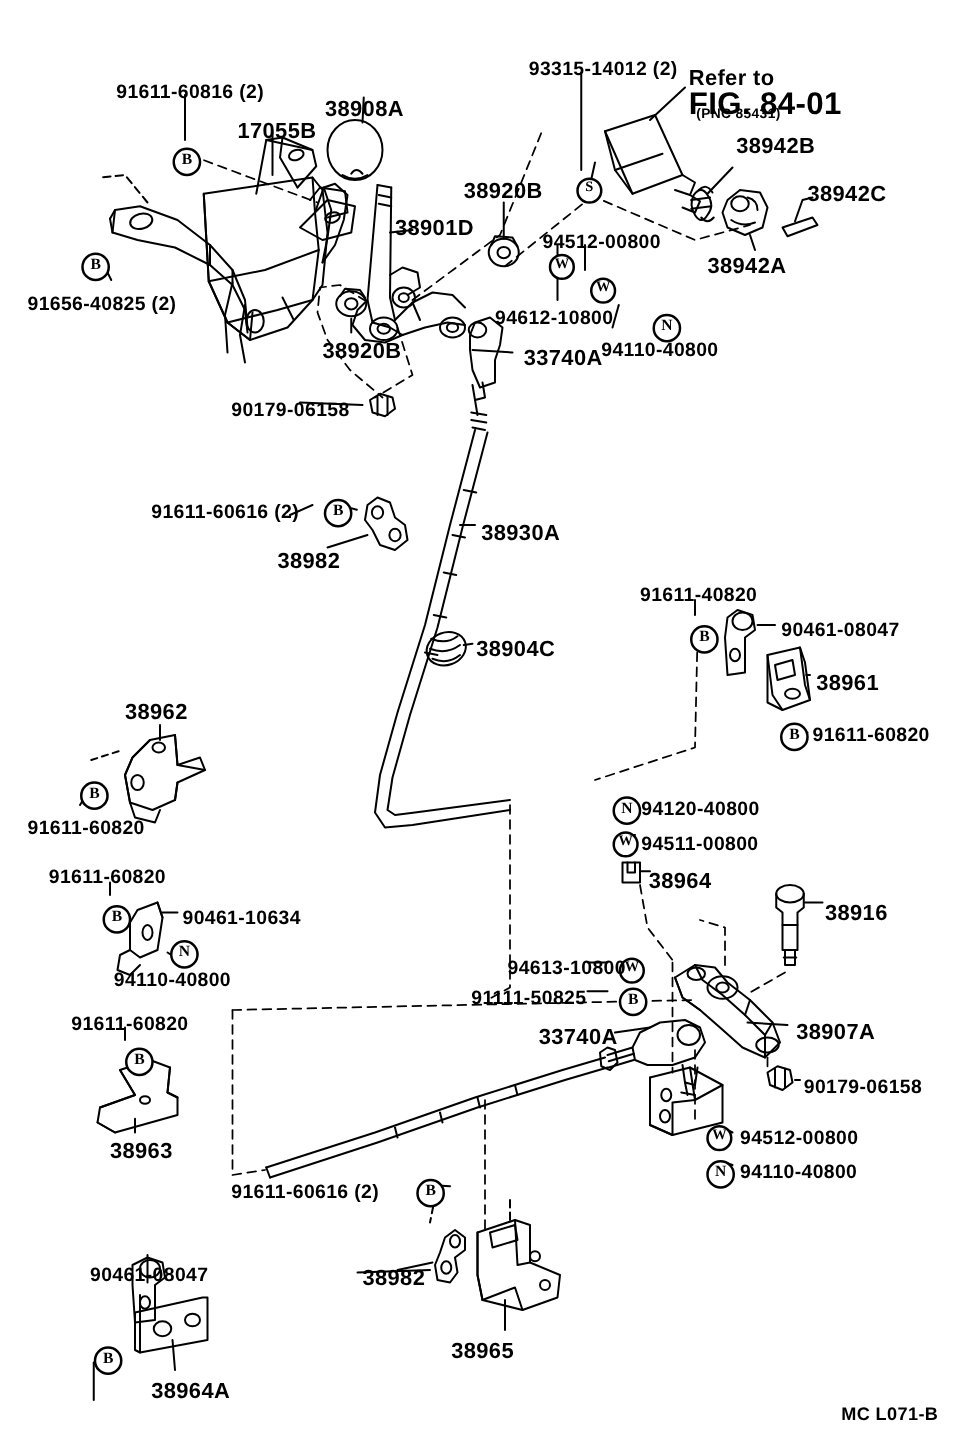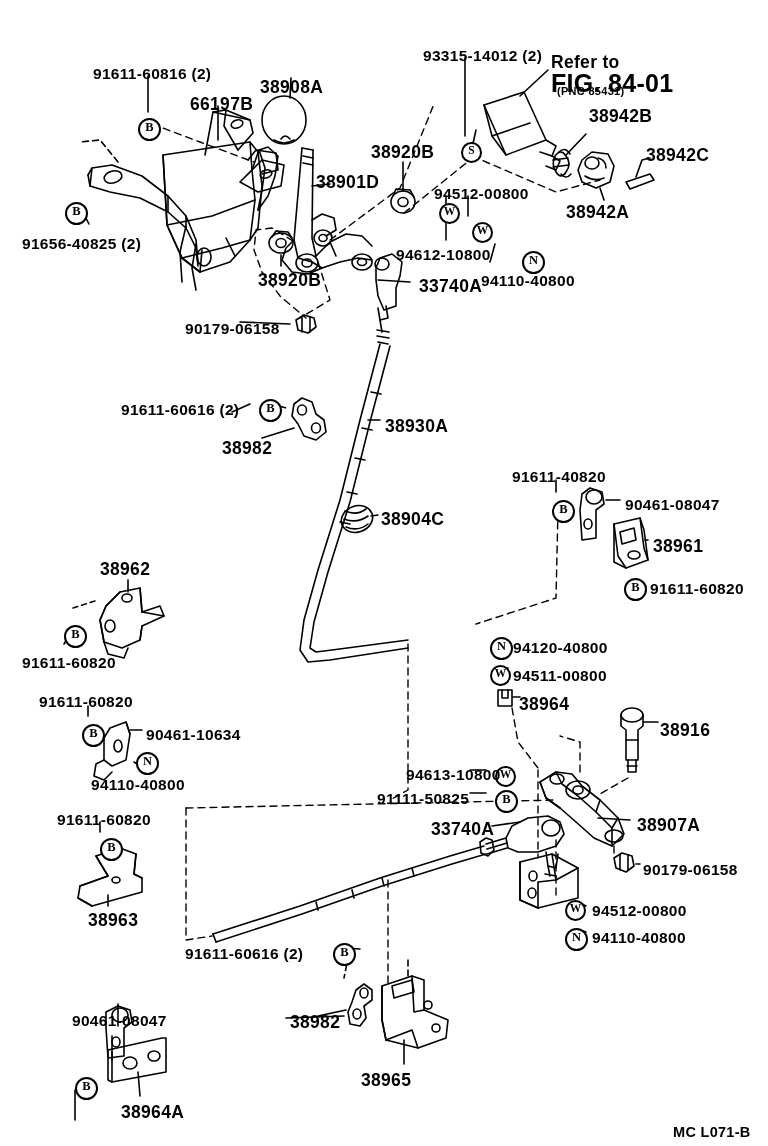--- a/index.html
+++ b/index.html
@@ -408,21 +408,21 @@
       <div class="badge" style="left: 495px; top: 790px;">B</div>
       <div class="badge sm" style="left: 565px; top: 900px;">W</div>
       <div class="badge" style="left: 565px; top: 928px;">N</div>
       <div class="badge" style="left: 100px; top: 838px;">B</div>
       <div class="badge" style="left: 333px; top: 943px;">B</div>
       <div class="badge" style="left: 75px; top: 1077px;">B</div>
     </div>
 
   <div id="labels-host">
       <div class="lbl s16" style="left: 93px; top: 66px;">91611-60816 (2)</div>
-      <div class="lbl s18" style="left: 190px; top: 96px;">66197B</div>
+      <div class="lbl s18" style="left: 190px; top: 96px;">17055B</div>
       <div class="lbl s18" style="left: 260px; top: 62px; margin-top: 17px;">38908A</div>
       <div class="lbl s16" style="left: 423px; top: 48px;">93315-14012 (2)</div>
       <div class="lbl s18" style="left: 551px; top: 54px;">Refer to</div>
       <div class="lbl s20" style="left: 551px; top: 71px;">FIG. 84-01</div>
       <div class="lbl s12" style="left: 557px; top: 86px;">(PNC 85431)</div>
       <div class="lbl s18" style="left: 589px; top: 108px;">38942B</div>
       <div class="lbl s18" style="left: 646px; top: 147px;">38942C</div>
       <div class="lbl s18" style="left: 566px; top: 204px;">38942A</div>
       <div class="lbl s18" style="left: 371px; top: 144px;">38920B</div>
       <div class="lbl s18" style="left: 316px; top: 174px;">38901D</div>

